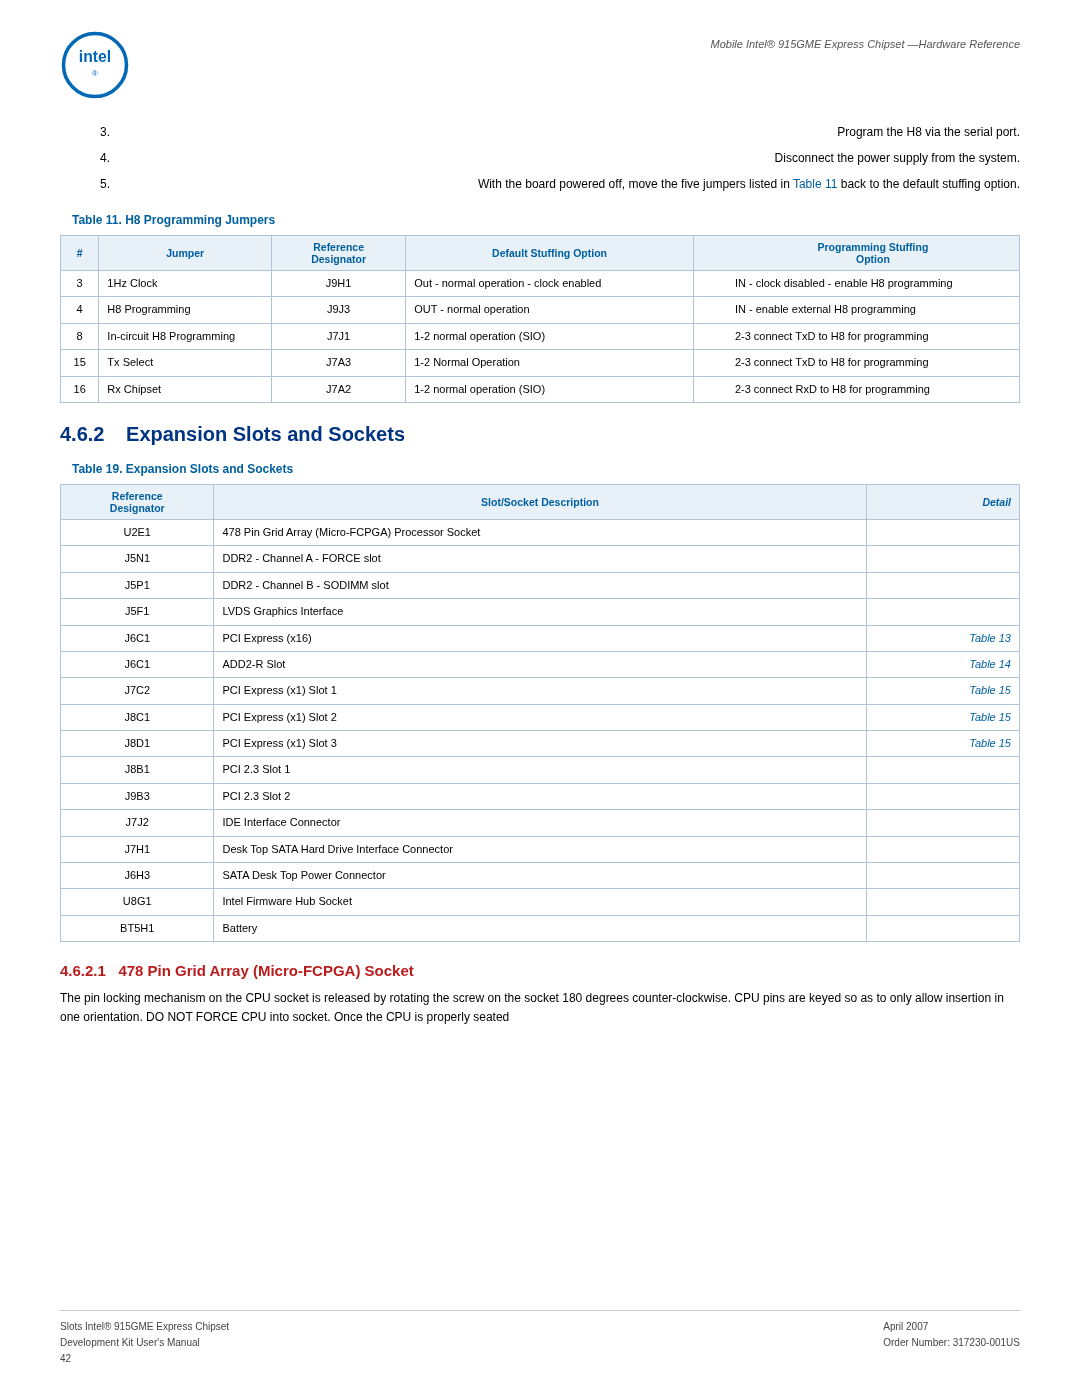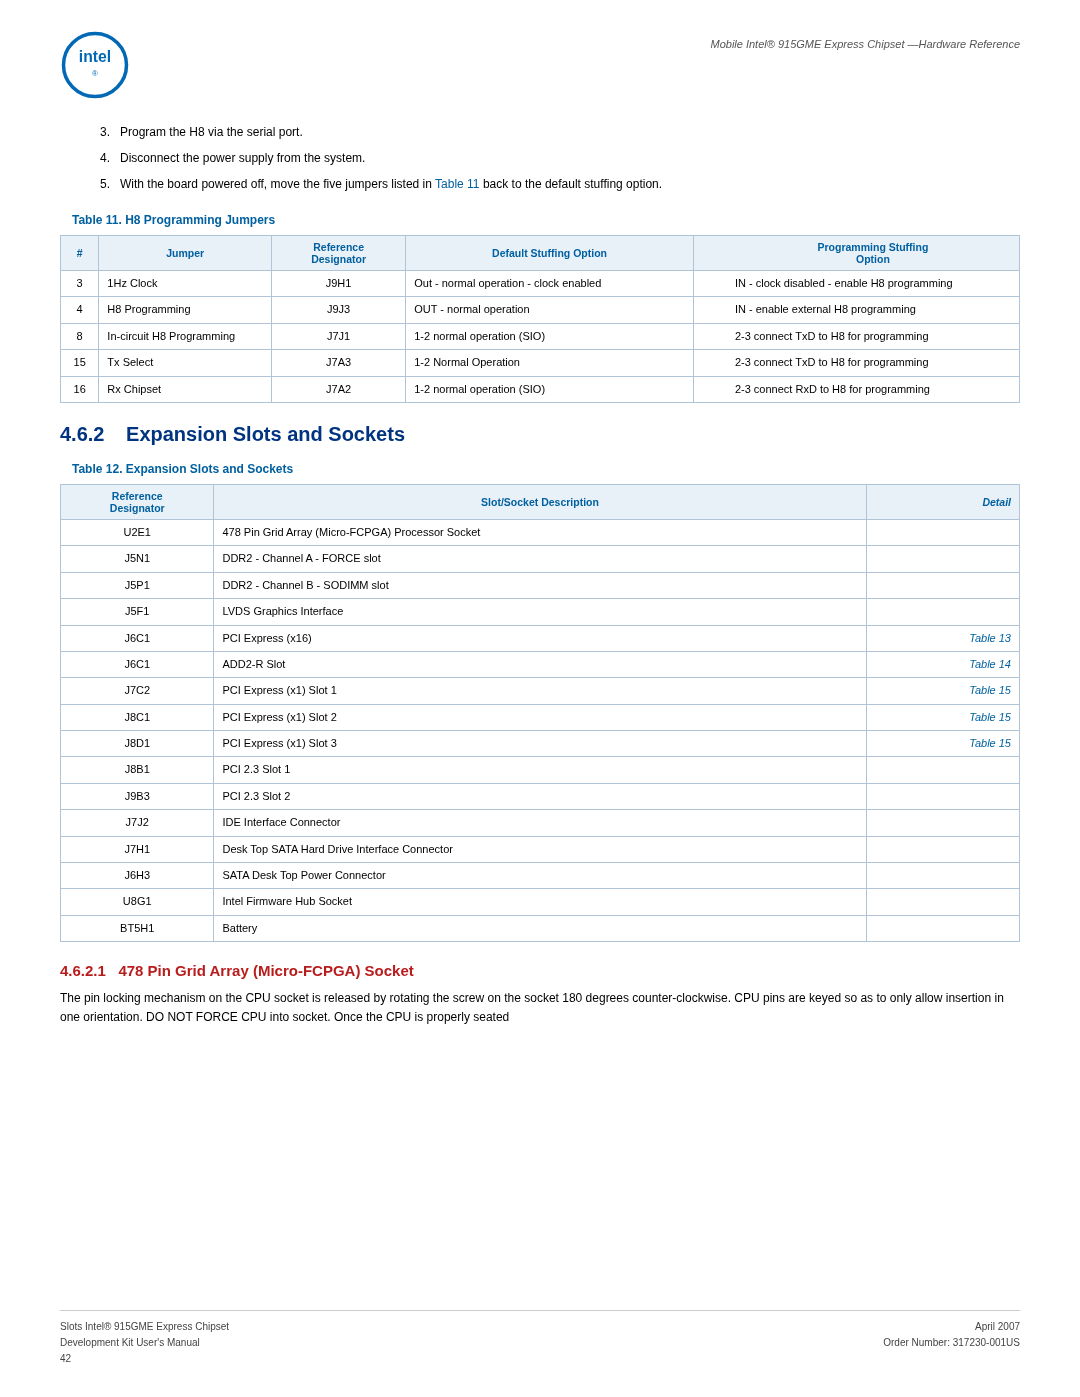--- a/index.html
+++ b/index.html
@@ -33,20 +33,21 @@
 
     .bullet-list {
       list-style: none;
       margin: 10px 0 20px 40px;
     }
     .bullet-list li {
       margin-bottom: 8px;
       padding-left: 20px;
       position: relative;
       line-height: 1.5;
+      text-align: right;
     }
     .bullet-list li::before {
       content: attr(data-num) ".";
       position: absolute;
       left: 0;
     }
     .table-link {
       color: #0060a0;
       text-decoration: none;
     }
@@ -121,21 +122,21 @@
       left: 60px;
       right: 60px;
       display: flex;
       justify-content: space-between;
       font-size: 10px;
       color: #444;
       border-top: 1px solid #ccc;
       padding-top: 8px;
     }
     .footer-left { line-height: 1.6; }
-    .footer-right { text-align: right; line-height: 1.6; }
+    .footer-right { text-align: left; line-height: 1.6; }
 
     .detail-link { color: #0060a0; font-weight: normal; }
   </style>
 </head>
 <body>
 
 <div class="header-area">
   <div>
     
     <svg class="intel-logo" viewBox="0 0 80 80" xmlns="http://www.w3.org/2000/svg">
@@ -203,21 +204,21 @@
     <td class="col-prog">2-3 connect RxD to H8 for programming</td>
   </tr>
     </tbody>
 </table>
 
 <div class="section-heading">
   <span class="section-num">4.6.2</span>
   <span>Expansion Slots and Sockets</span>
 </div>
 
-<div class="table-caption">Table 12.    Expansion Slots and Sockets</div>
+<div class="table-caption">Table 19.    Expansion Slots and Sockets</div>
 <table class="data-table">
   <thead>
     <tr>
       <th class="col-refdes refdes-header">Reference<br>Designator</th>
       <th class="col-slotdesc">Slot/Socket Description</th>
       <th class="col-detail">Detail</th>
     </tr>
   </thead>
   <tbody id="table12-body">
   <tr>

